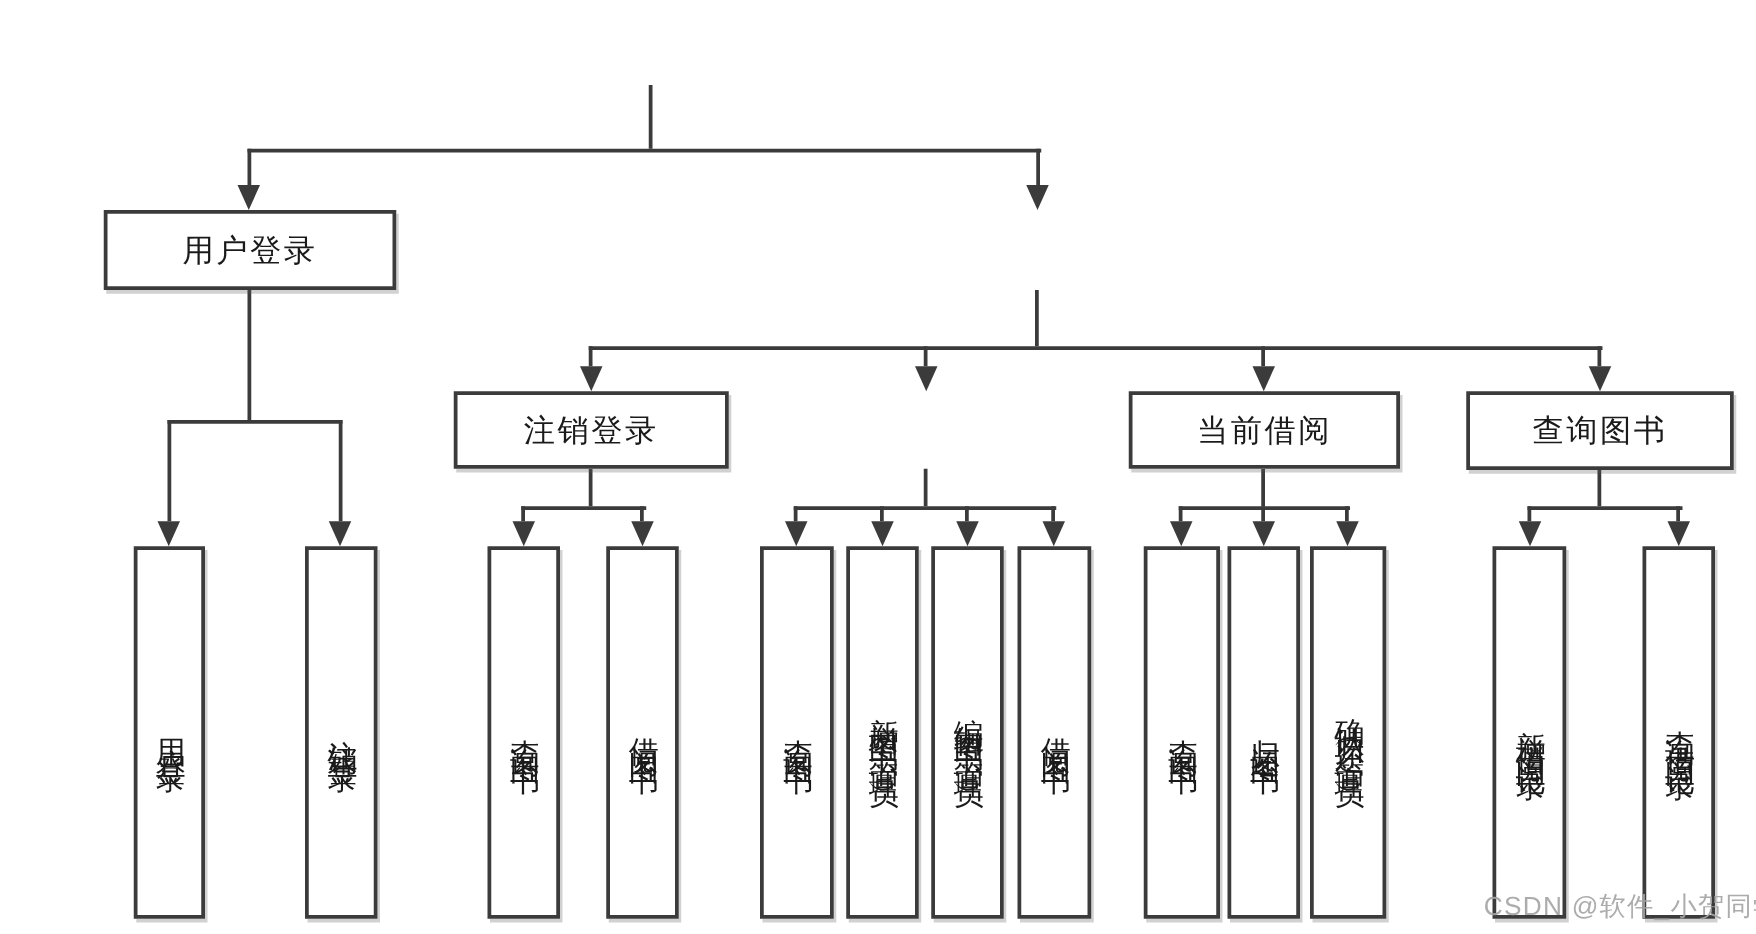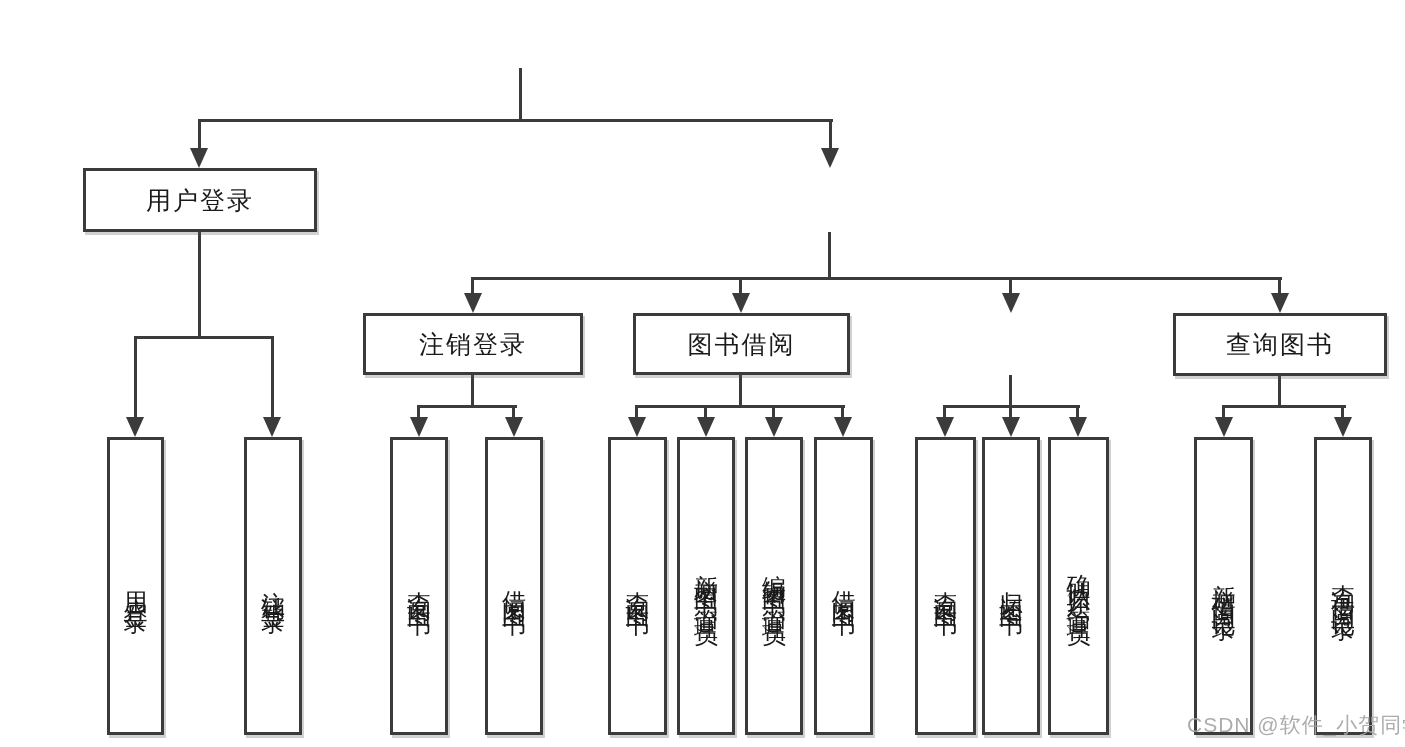--- a/index.html
+++ b/index.html
@@ -58,21 +58,21 @@
   <div class="vline" style="left:471px;top:277px;height:16px"></div>
   <div class="arrow" style="left:464px;top:293px"></div>
   <div class="vline" style="left:739px;top:277px;height:16px"></div>
   <div class="arrow" style="left:732px;top:293px"></div>
   <div class="vline" style="left:1009px;top:277px;height:16px"></div>
   <div class="arrow" style="left:1002px;top:293px"></div>
   <div class="vline" style="left:1278px;top:277px;height:16px"></div>
   <div class="arrow" style="left:1271px;top:293px"></div>
 
   <div class="node h" style="left:363px;top:313px;width:220px;height:62px">注销登录</div>
-  <div class="node h" style="left:633px;top:313px;width:217px;height:62px">图书借阅</div>
+  <div class="node h" style="left:903px;top:313px;width:217px;height:62px">当前借阅</div>
   <div class="node h" style="left:1173px;top:313px;width:214px;height:63px">查询图书</div>
 
   <div class="vline" style="left:471px;top:375px;height:30px"></div>
   <div class="hline" style="left:417px;top:405px;width:100px"></div>
   <div class="vline" style="left:417px;top:405px;height:12px"></div>
   <div class="arrow" style="left:410px;top:417px"></div>
   <div class="vline" style="left:512px;top:405px;height:12px"></div>
   <div class="arrow" style="left:505px;top:417px"></div>
 
   <div class="vline" style="left:739px;top:375px;height:30px"></div>

